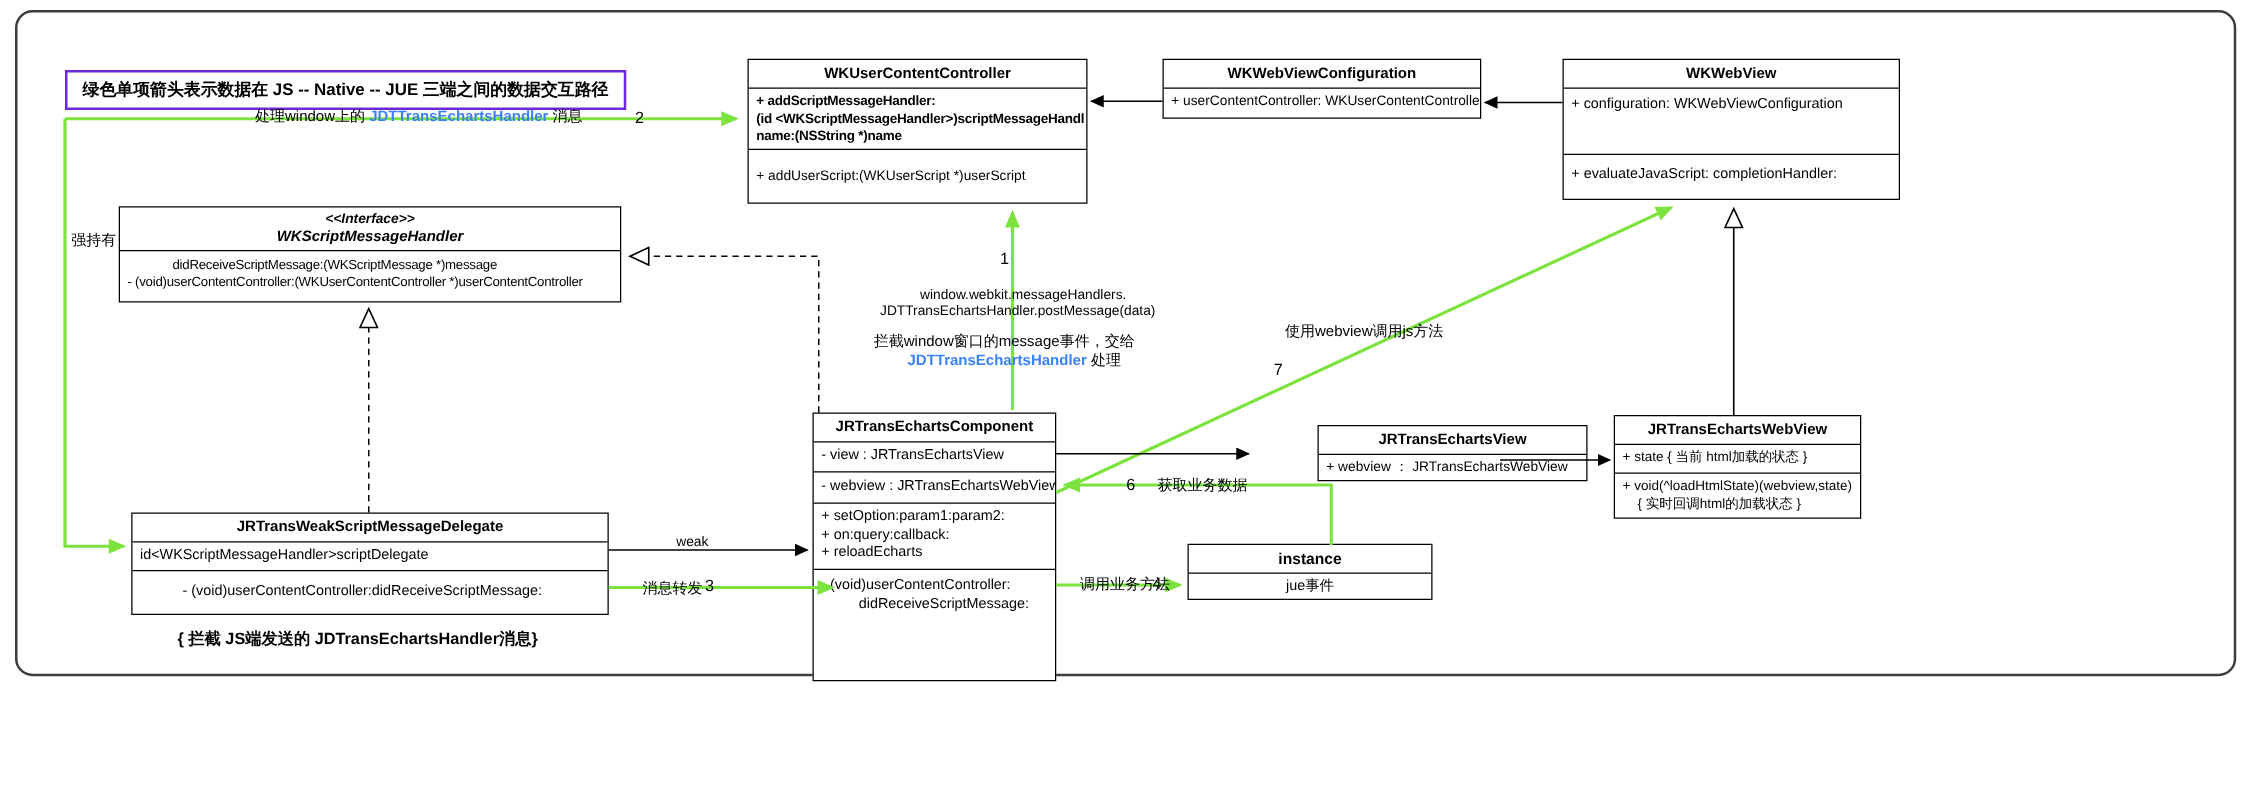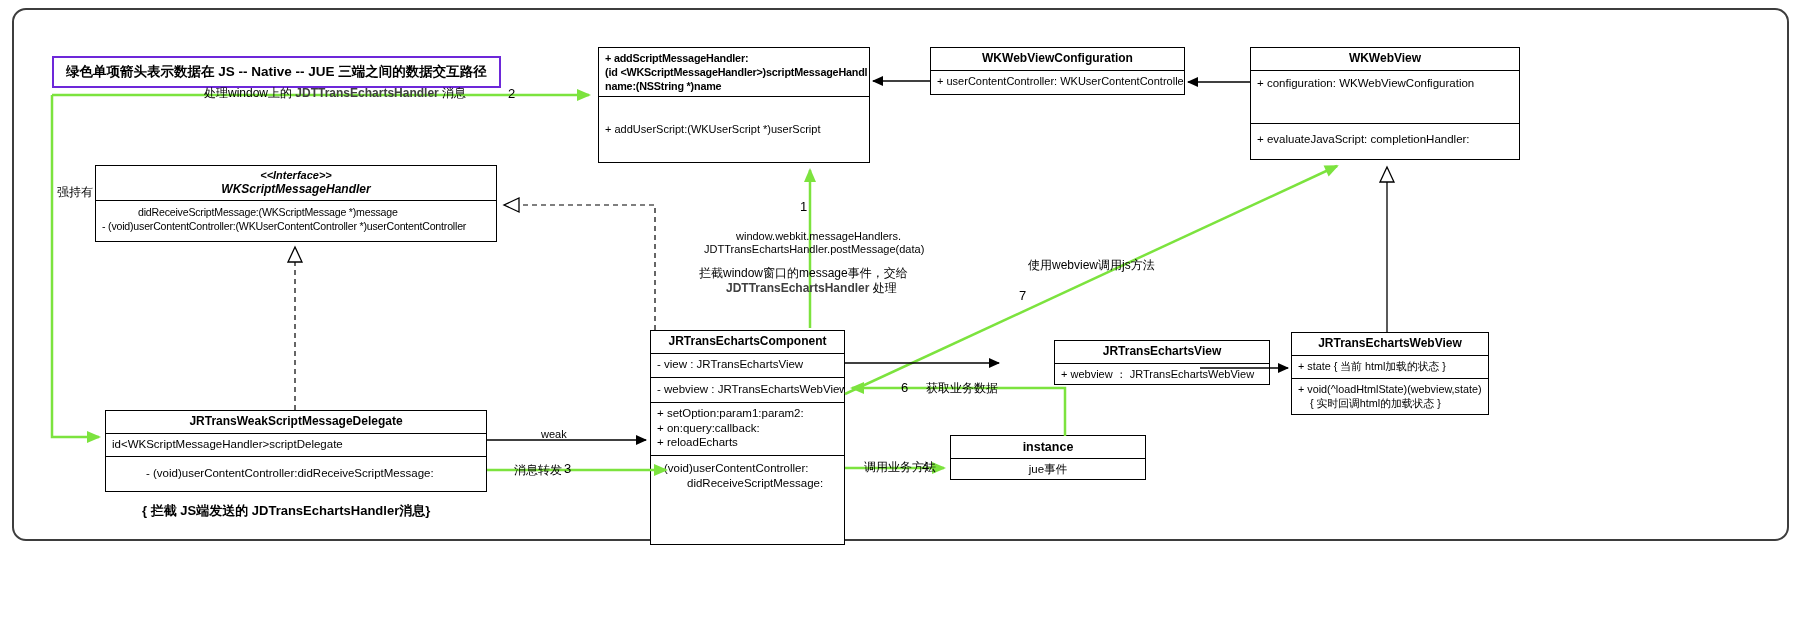--- a/index.html
+++ b/index.html
@@ -28,33 +28,34 @@
     font-size:11.5px; line-height:1.3; white-space:nowrap;
   }
   .box .hd {
     font-weight:bold; text-align:center; border-bottom:1px solid #000;
     padding:3px 2px; font-size:12px; flex:none;
   }
   .box .sec { padding:3px 6px; flex:none; overflow:hidden; }
   .box .sec.top { border-top:1px solid #000; }
   .ital { font-style:italic; }
   .bold { font-weight:bold; }
-  .red  { color:#404040; }
+  .red  { color:#3b82f6; }
   .lbl { position:absolute; font-size:12px; white-space:nowrap; }
   .lbl.num { font-size:13px; }
   .lbl.small { font-size:11px; }
   .caption { position:absolute; font-size:13px; font-weight:bold; white-space:nowrap; }
   svg.wires { position:absolute; left:0; top:0; pointer-events:none; }
 </style>
 </head>
 <body>
 
 <div class="frame"></div>
 
 <div class="box" style="left:598px;top:47px;width:272px;height:116px">
+  <div class="hd">WKUserContentController</div>
   <div class="sec" style="height:48px;font-weight:bold;font-size:10.8px;letter-spacing:-0.2px">
     <div>+ addScriptMessageHandler:</div>
     <div>(id &lt;WKScriptMessageHandler&gt;)scriptMessageHandl</div>
     <div>name:(NSString *)name</div>
   </div>
   <div class="sec top" style="flex:1;display:flex;align-items:center;font-weight:normal;font-size:11px">
     <div>+ addUserScript:(WKUserScript *)userScript</div>
   </div>
 </div>
 

